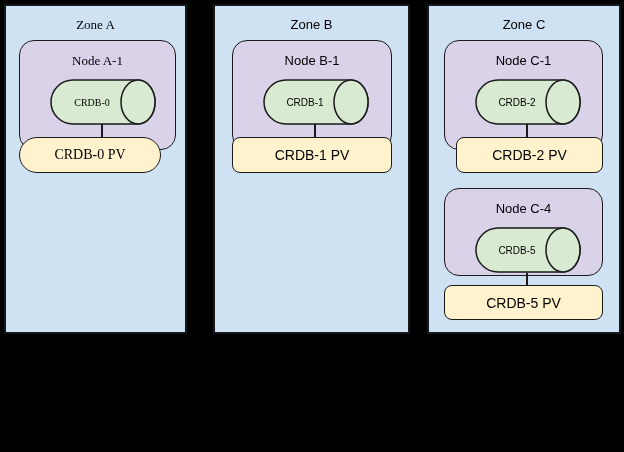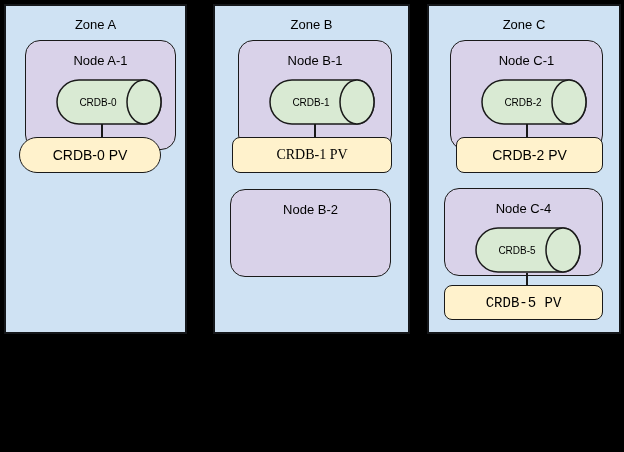--- a/index.html
+++ b/index.html
@@ -18,21 +18,21 @@
     color: #000000;
   }
   .zone {
     position: absolute;
     top: 4px;
     height: 330px;
     background: #cfe2f3;
     border: 2px solid #15171a;
     box-sizing: border-box;
   }
-  .zone-a { left: 4px;   width: 183px; }
+  .zone-a { left: 4px;   width: 183px; font-family: Liberation Serif, serif; }
   .zone-b { left: 213px; width: 197px; padding-left: 16px; }
   .zone-c { left: 427px; width: 194px; }
 
   .zone-title {
     position: absolute;
     top: 11px; left: 0; right: 0;
     text-align: center;
     font-size: 13px;
     line-height: 16px;
     color: #000000;
@@ -45,21 +45,21 @@
     box-sizing: border-box;
   }
   .node-title {
     position: absolute;
     top: 12px; left: 0; right: 0;
     text-align: center;
     font-size: 13px;
     line-height: 16px;
     color: #000000;
   }
-  .node1 { top: 34px; height: 110px; margin-left: 6px; }
+  .node1 { top: 34px; height: 110px; }
   .zone-a .node1 { left: 13px; right: 9px; }
   .zone-b .node1 { left: 17px; right: 16px; }
   .zone-c .node1 { left: 15px; right: 16px; padding-left: 34px; }
 
   .zone-b .node2 { top: 183px; height: 88px; left: 15px; right: 17px; }
   .zone-c .node2 { top: 182px; height: 88px; left: 15px; right: 16px; }
 
   .cylinder {
     position: absolute;
     left: 30px;
@@ -84,23 +84,23 @@
     border-radius: 8px;
     box-sizing: border-box;
     display: flex;
     align-items: center;
     justify-content: center;
     font-size: 14px;
     color: #000000;
   }
   .pv1 { top: 131px; height: 36px; }
   .zone-a .pv1 { left: 13px; right: 24px; border-radius: 18px; }
-  .zone-b .pv1 { left: 17px; right: 16px; font-family: Liberation Serif, serif; }
+  .zone-b .pv1 { left: 17px; right: 16px; }
   .zone-c .pv1 { left: 27px; right: 16px; }
-  .zone-c .pv2 { top: 279px; height: 35px; left: 15px; right: 16px; font-family: Liberation Mono, monospace; }
+  .zone-c .pv2 { top: 279px; height: 35px; left: 15px; right: 16px; }
 
   .connector {
     position: absolute;
     width: 2px;
     background: #1a1a1a;
   }
   .connector1 { top: 118px; height: 14px; }
   .zone-a .connector1 { left: 95px; }
   .zone-b .connector1 { left: 99px; }
   .zone-c .connector1 { left: 97px; }
@@ -138,23 +138,20 @@
           <path d="M 23 1 L 88 1 A 17 22 0 0 1 88 45 L 23 45 A 22 22 0 0 1 23 1 Z" fill="#d9ead3" stroke="#1a1a1a" stroke-width="1.5"></path>
           <ellipse cx="88" cy="23" rx="17" ry="22" fill="#d9ead3" stroke="#1a1a1a" stroke-width="1.5"></ellipse>
         </svg>
         <span class="cyl-label">CRDB-1</span>
       </div>
     </div>
     <div class="connector connector1"></div>
     <div class="pv pv1">
       <span>CRDB-1 PV</span>
     </div>
-    <div class="node node2">
-      <div class="node-title">Node B-2</div>
-    </div>
   </section>
 
   <section class="zone zone-c">
     <div class="zone-title">Zone C</div>
     <div class="node node1">
       <div class="node-title">Node C-1</div>
       <div class="cylinder">
         <svg width="106" height="46" viewBox="0 0 106 46">
           <path d="M 23 1 L 88 1 A 17 22 0 0 1 88 45 L 23 45 A 22 22 0 0 1 23 1 Z" fill="#d9ead3" stroke="#1a1a1a" stroke-width="1.5"></path>
           <ellipse cx="88" cy="23" rx="17" ry="22" fill="#d9ead3" stroke="#1a1a1a" stroke-width="1.5"></ellipse>

